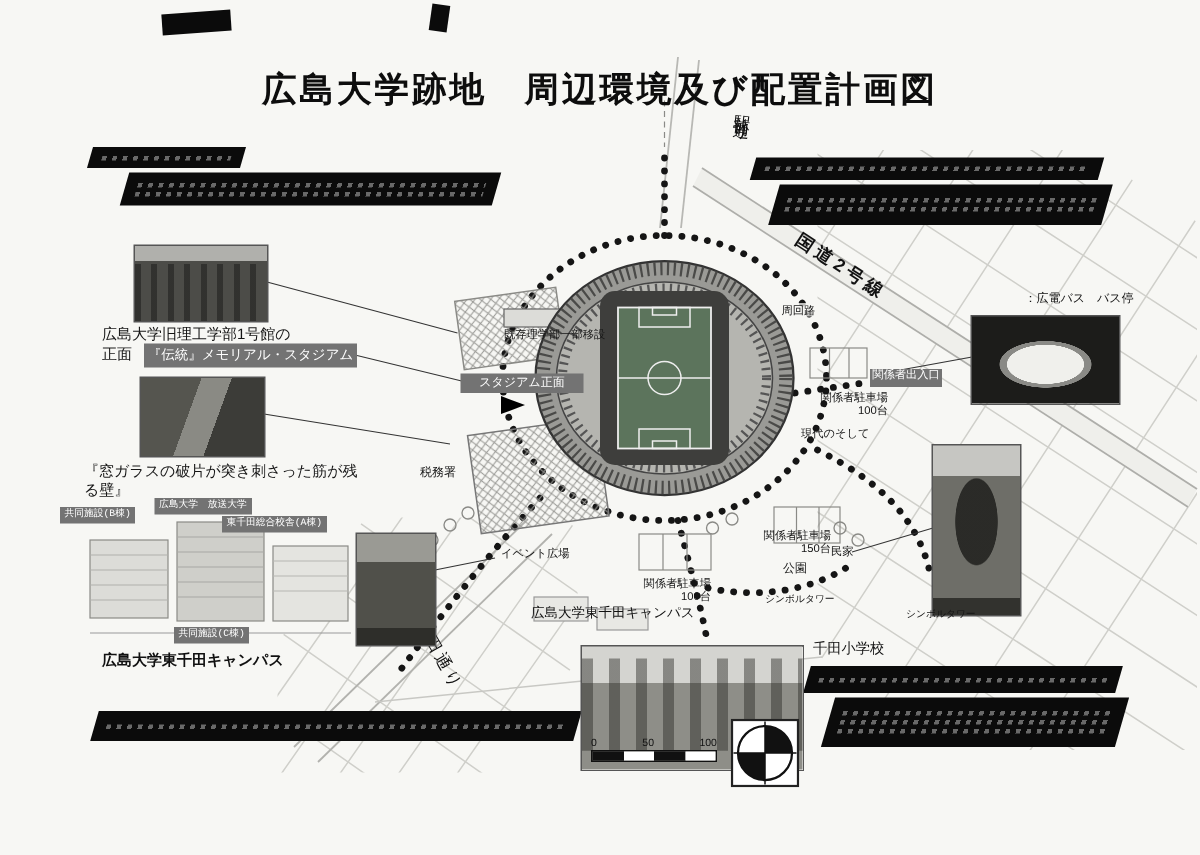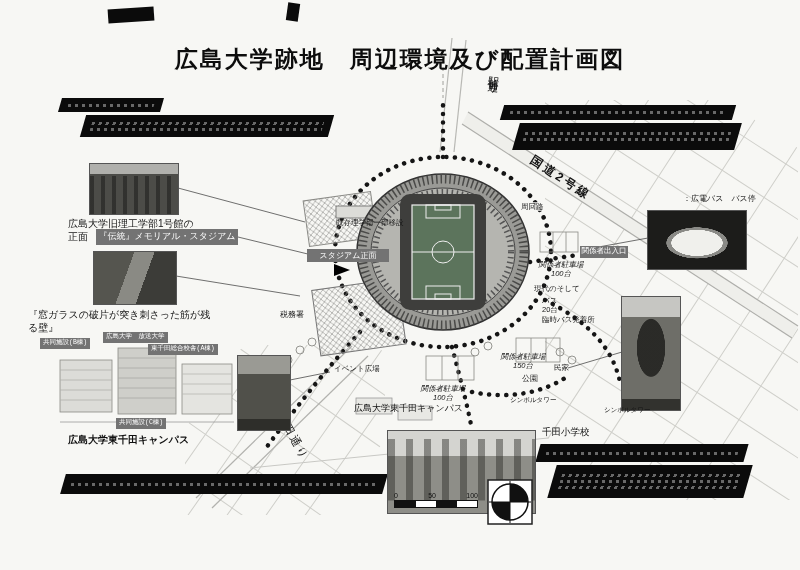--- a/index.html
+++ b/index.html
@@ -3,21 +3,21 @@
 <meta charset="utf-8">
 <style>
   html,body{margin:0;padding:0;background:#e9e9e6;}
   #page{
     position:relative;width:800px;height:570px;margin:0 auto;
     background:#f7f7f4;overflow:hidden;
     font-family:"Liberation Sans","DejaVu Sans",sans-serif;color:#111;
   }
   .abs{position:absolute;}
   .lbl{font-size:7.5px;line-height:1.25;color:#151515;white-space:pre-line;}
-  .lbl.c{text-align:center;font-style:italic;}
+  .lbl.c{text-align:right;}
   .cap{font-size:10px;color:#151515;text-align:left;line-height:1.3;}
   .bar{
     background:#0b0b0b;transform:skewX(-16deg);
     display:flex;flex-direction:column;justify-content:center;gap:3px;padding:2px 8px;
     box-sizing:border-box;
   }
   .tline{height:3px;background:repeating-linear-gradient(90deg,rgba(255,255,255,.55) 0 3px,transparent 3px 7px);opacity:.7;}
   .blackbox{
     background:#737373;color:#fff;display:flex;align-items:center;justify-content:center;
     font-size:7.5px;line-height:1;white-space:nowrap;box-sizing:border-box;font-family:Liberation Mono, monospace;
@@ -186,21 +186,21 @@
     </div>
 
   <div class="abs photo" style="left:90px;top:164px;width:88px;height:50px;background:linear-gradient(#b0b0ac 0 20%,#4c4c48 20% 100%),#777;background-blend-mode:normal">
     <div style="width:100%;height:100%;background:repeating-linear-gradient(90deg,rgba(0,0,0,.35) 0 4px,transparent 4px 11px) 0 12px/100% 80% no-repeat"></div>
   </div>
   <div class="abs cap" style="left:68px;top:217px;width:132px">広島大学旧理工学部1号館の正面</div>
 
   <div class="abs blackbox" style="left:96px;top:229px;width:142px;height:16px;font-size:9px">『伝統』メモリアル・スタジアム</div>
 
   <div class="abs photo" style="left:94px;top:252px;width:82px;height:52px;background:linear-gradient(110deg,#55554f 0 40%,#8a8a84 40% 60%,#3c3c38 60% 100%)"></div>
-  <div class="abs cap" style="left:28px;top:308px;width:190px">『窓ガラスの破片が突き刺さった筋が残る壁』</div>
+  <div class="abs cap" style="left:56px;top:308px;width:190px">『窓ガラスの破片が突き刺さった筋が残る壁』</div>
 
   <div class="abs" style="left:52px;top:326px;width:190px;height:104px">
     <svg width="190" height="104" viewBox="0 0 190 104">
       <g stroke="#8a8a86" stroke-width="0.8">
         <rect x="8" y="34" width="52" height="52" fill="#dcdcd8"></rect>
         <path d="M8,44 H60 M8,54 H60 M8,64 H60 M8,74 H60" stroke="#b0b0ac"></path>
         <rect x="66" y="22" width="58" height="66" fill="#cfcfca"></rect>
         <path d="M66,32 H124 M66,42 H124 M66,52 H124 M66,62 H124 M66,72 H124" stroke="#a8a8a4"></path>
         <rect x="130" y="38" width="50" height="50" fill="#e4e4e0"></rect>
         <path d="M130,48 H180 M130,58 H180 M130,68 H180" stroke="#b6b6b2"></path>
@@ -226,23 +226,20 @@
     <div style="width:100%;height:100%;background:radial-gradient(ellipse 40% 42% at 50% 45%,rgba(20,20,18,.75) 0 60%,transparent 62%)"></div>
   </div>
 
   <div class="abs lbl" style="left:336px;top:218px;width:92px">既存理学部一部移設</div>
   <div class="abs lbl" style="left:520px;top:202px;background:rgba(247,247,244,.75);padding:0 1px">周回路</div>
   <div class="abs blackbox" style="left:307px;top:249px;width:82px;height:13px;font-size:8px">スタジアム正面</div>
   <div class="abs blackbox" style="left:580px;top:246px;width:48px;height:12px;font-size:7.5px">関係者出入口</div>
   <div class="abs lbl c" style="left:530px;top:260px;width:62px">関係者駐車場
 100台</div>
   <div class="abs lbl" style="left:534px;top:284px">現代のそして</div>
-  <div class="abs lbl" style="left:542px;top:296px;width:72px">バス
-20台
-臨時バス発着所</div>
   <div class="abs lbl" style="left:280px;top:310px;font-size:8px">税務署</div>
   <div class="abs lbl" style="left:334px;top:364px">イベント広場</div>
   <div class="abs lbl" style="left:522px;top:374px;font-size:8px">公園</div>
   <div class="abs lbl" style="left:554px;top:363px">民家</div>
   <div class="abs lbl c" style="left:492px;top:352px;width:62px">関係者駐車場
 150台</div>
   <div class="abs lbl c" style="left:412px;top:384px;width:62px">関係者駐車場
 100台</div>
   <div class="abs" style="left:354px;top:402px;font-size:9px">広島大学東千田キャンパス</div>
   <div class="abs" style="left:542px;top:426px;font-size:9.5px">千田小学校</div>

